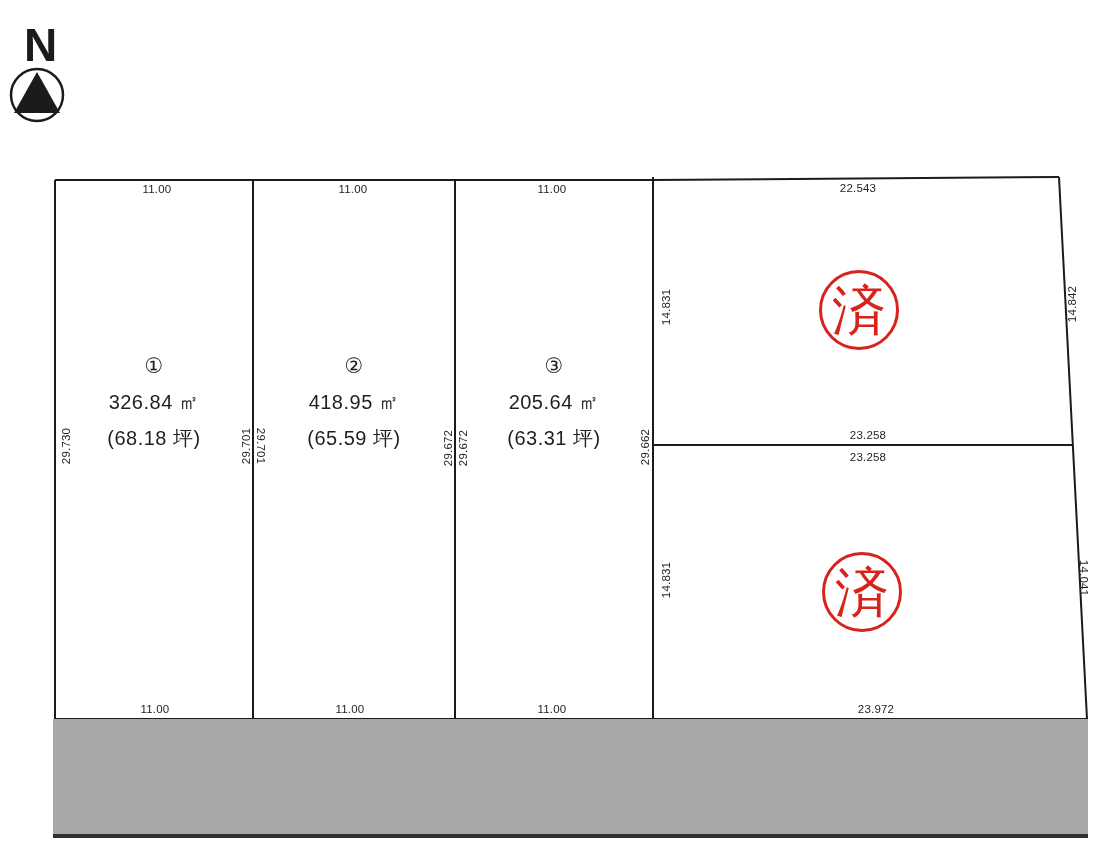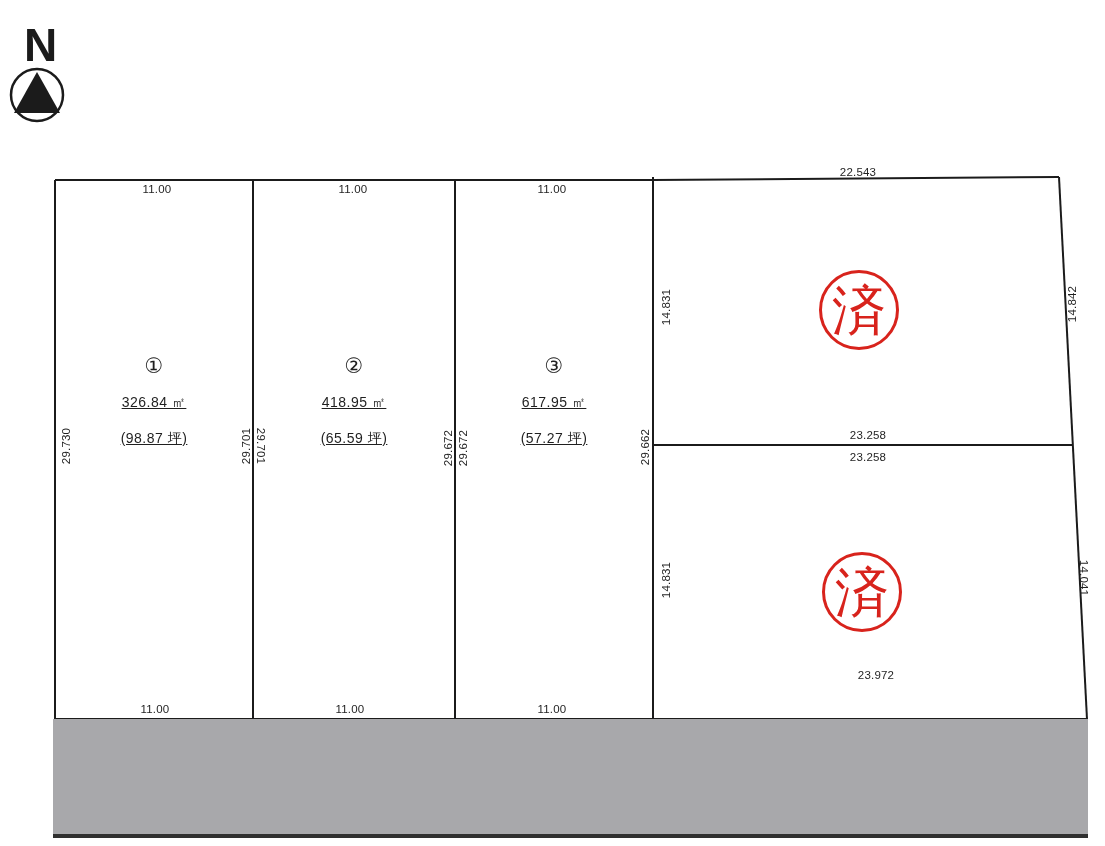--- a/index.html
+++ b/index.html
@@ -30,21 +30,21 @@
   .dim.v{transform:translate(-50%,-50%) rotate(-90deg);}
   .dim.v.cw{transform:translate(-50%,-50%) rotate(90deg);}
   .plot-label{
     position:absolute;
     transform:translateX(-50%);
     text-align:center;
     white-space:nowrap;
     line-height:36px;
   }
   .plot-label .num{font-size:21px;}
-  .plot-label .area{font-size:14px;letter-spacing:0.5px;text-decoration:underline;}
+  .plot-label .area{font-size:20px;letter-spacing:0.5px;}
   .stamp{
     position:absolute;
     width:74px;height:74px;
     transform:translate(-50%,-50%);
     border:3px solid #d8231c;
     border-radius:50%;
     color:#d8231c;
     display:flex;align-items:center;justify-content:center;
     font-size:54px;font-weight:500;
     line-height:1;
@@ -77,55 +77,55 @@
       <line x1="653" y1="177" x2="653" y2="719"></line>
       <line x1="1059" y1="177" x2="1087" y2="719"></line>
       <line x1="653" y1="445" x2="1073" y2="445"></line>
       <line x1="55" y1="719" x2="1087" y2="719"></line>
     </g>
   </svg>
 
   <span class="dim" style="left:157px;top:189px;">11.00</span>
   <span class="dim" style="left:353px;top:189px;">11.00</span>
   <span class="dim" style="left:552px;top:189px;">11.00</span>
-  <span class="dim" style="left:858px;top:172px;">22.543</span>
+  <span class="dim" style="left:858px;top:188px;">22.543</span>
 
   <span class="dim" style="left:155px;top:709px;">11.00</span>
   <span class="dim" style="left:350px;top:709px;">11.00</span>
   <span class="dim" style="left:552px;top:709px;">11.00</span>
-  <span class="dim" style="left:876px;top:675px;">23.972</span>
+  <span class="dim" style="left:876px;top:709px;">23.972</span>
 
   <span class="dim" style="left:868px;top:435px;">23.258</span>
   <span class="dim" style="left:868px;top:457px;">23.258</span>
 
   <span class="dim v" style="left:66px;top:446px;">29.730</span>
   <span class="dim v" style="left:246px;top:446px;">29.701</span>
   <span class="dim v cw" style="left:261px;top:446px;">29.701</span>
   <span class="dim v" style="left:448px;top:448px;">29.672</span>
   <span class="dim v" style="left:463px;top:448px;">29.672</span>
   <span class="dim v" style="left:645px;top:447px;">29.662</span>
   <span class="dim v" style="left:666px;top:307px;">14.831</span>
   <span class="dim v" style="left:666px;top:580px;">14.831</span>
   <span class="dim v" style="left:1072px;top:304px;">14.842</span>
   <span class="dim v cw" style="left:1084px;top:578px;">14.041</span>
 
   <div class="plot-label" style="left:154px;top:348px;">
     <div class="num">①</div>
     <div class="area">326.84 ㎡</div>
-    <div class="area">(98.87 坪)</div>
+    <div class="area">(68.18 坪)</div>
   </div>
   <div class="plot-label" style="left:354px;top:348px;">
     <div class="num">②</div>
     <div class="area">418.95 ㎡</div>
     <div class="area">(65.59 坪)</div>
   </div>
   <div class="plot-label" style="left:554px;top:348px;">
     <div class="num">③</div>
-    <div class="area">617.95 ㎡</div>
-    <div class="area">(57.27 坪)</div>
+    <div class="area">205.64 ㎡</div>
+    <div class="area">(63.31 坪)</div>
   </div>
 
   <div class="stamp" style="left:859px;top:310px;">済</div>
   <div class="stamp" style="left:862px;top:592px;">済</div>
 
   <div class="road"></div>
 
 </div>
 
 </body></html>

